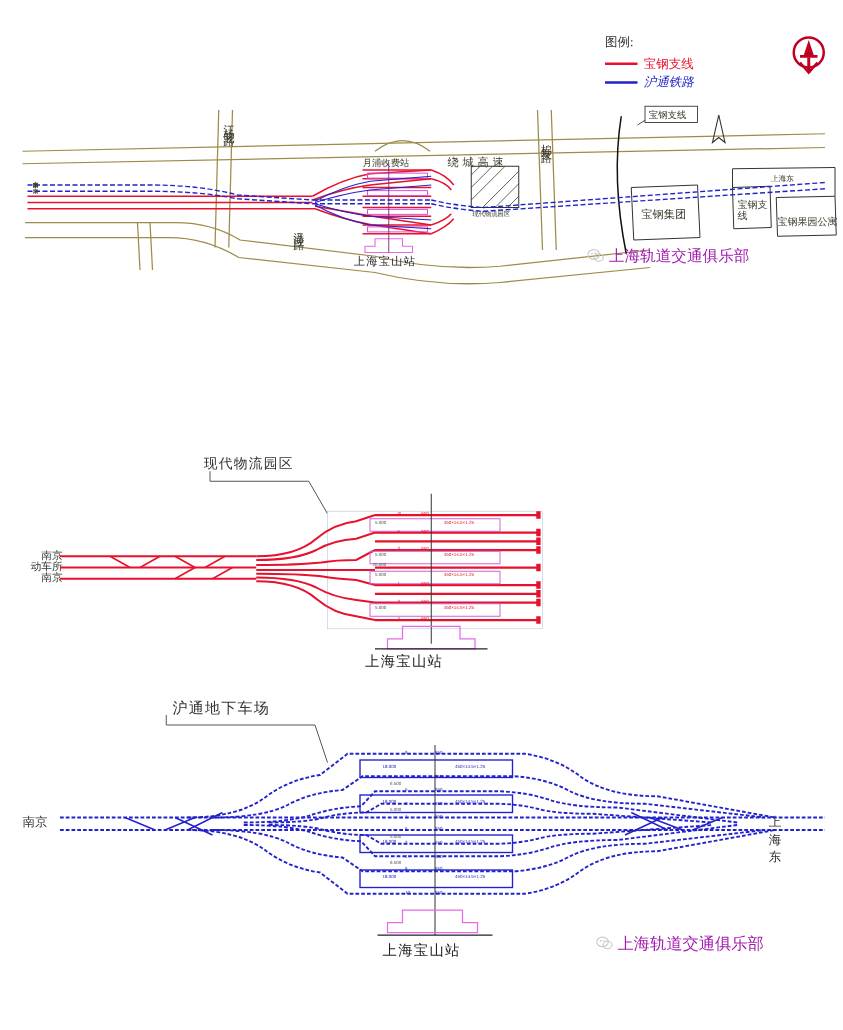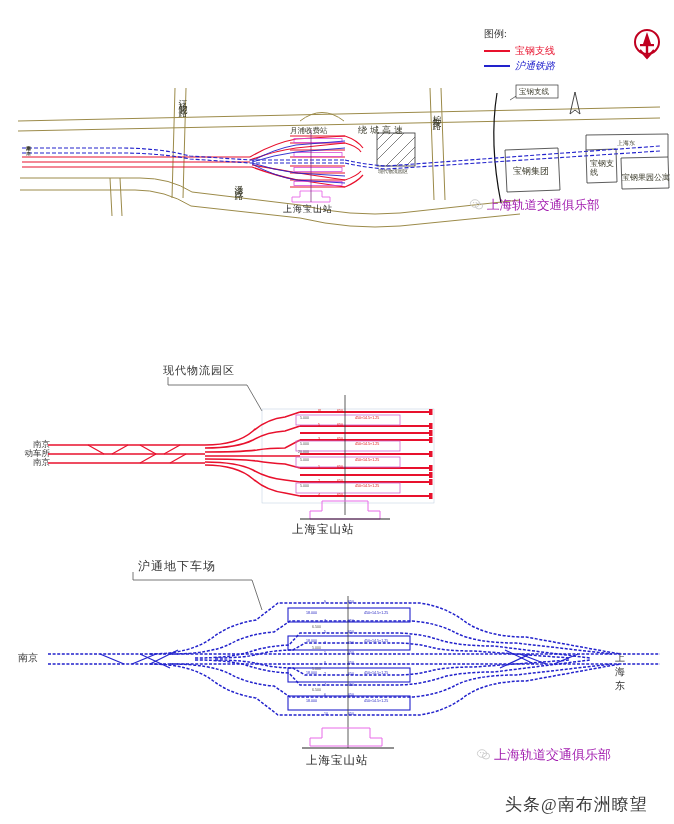--- a/index.html
+++ b/index.html
@@ -409,15 +409,14 @@
     <span class="wm-ic">
       <svg width="13" height="11" viewBox="0 0 13 11">
         <ellipse cx="5" cy="4.5" rx="4.6" ry="3.8" fill="none" stroke="#c9c9c9" stroke-width="0.9"></ellipse>
         <ellipse cx="9" cy="7" rx="3.6" ry="3" fill="none" stroke="#c9c9c9" stroke-width="0.9"></ellipse>
         <circle cx="3.6" cy="3.6" r="0.7" fill="#c9c9c9"></circle>
         <circle cx="6.2" cy="3.6" r="0.7" fill="#c9c9c9"></circle>
       </svg>
     </span><span>上海轨道交通俱乐部</span>
   </div>
 
-  <div class="wm" id="wm3">头条@南布洲瞭望</div>
 
 </div>
 
 </body></html>

